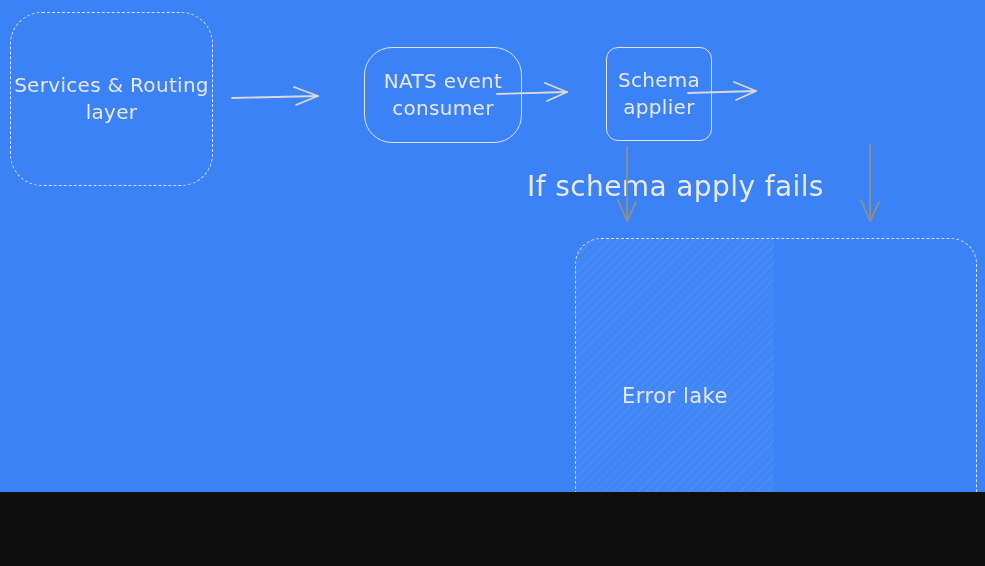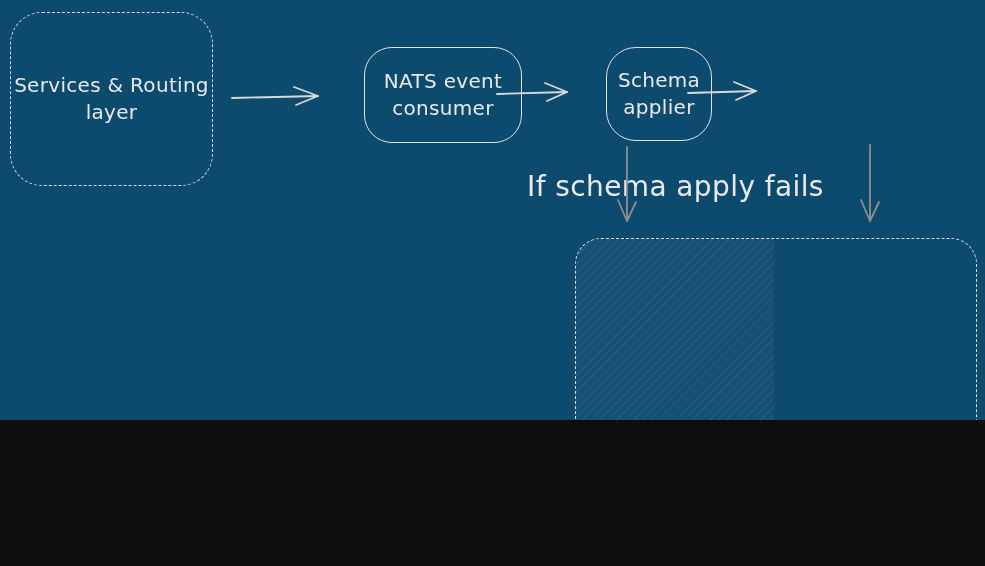--- a/index.html
+++ b/index.html
@@ -3,22 +3,22 @@
 <meta charset="utf-8">
 <style>
   html, body {
     margin: 0;
     padding: 0;
     background: #0e0e0e;
   }
   .canvas {
     position: relative;
     width: 985px;
-    height: 420px;
-    background: #0c4a6e;
+    height: 492px;
+    background: #3b82f6;
     overflow: hidden;
     font-family: "DejaVu Sans", sans-serif;
     color: #e6e6e6;
   }
   .node {
     position: absolute;
     display: flex;
     align-items: center;
     justify-content: center;
     text-align: center;
@@ -44,21 +44,21 @@
     border-radius: 32px;
   }
   #node-nats {
     left: 332px; top: 47px;
     width: 158px; height: 96px;
     border-radius: 28px;
   }
   #node-schema {
     left: 574px; top: 47px;
     width: 106px; height: 94px;
-    border-radius: 30px;
+    border-radius: 12px;
   }
   #node-datafusion {
     left: 767px; top: 42px;
     width: 201px; height: 93px;
     border-radius: 20px;
   }
   #node-lakes {
     left: 575px; top: 238px;
     width: 402px; height: 317px;
     border-radius: 26px;
@@ -155,15 +155,16 @@
     <polyline class="arrow-gray" points="2,55 11,76 20,57"></polyline>
   </svg>
 
   <svg class="arrow" style="left:859px; top:143px;" width="22" height="82">
     <line class="arrow-gray" x1="11" y1="2" x2="11" y2="78"></line>
     <polyline class="arrow-gray" points="2,57 11,78 20,59"></polyline>
   </svg>
 
   <div class="node dashed-box" id="node-lakes">
     <div class="hatch-region"></div>
+    <span class="lake-label" id="error-lake-label">Error lake</span>
   </div>
 
 </div>
 
 </body></html>

